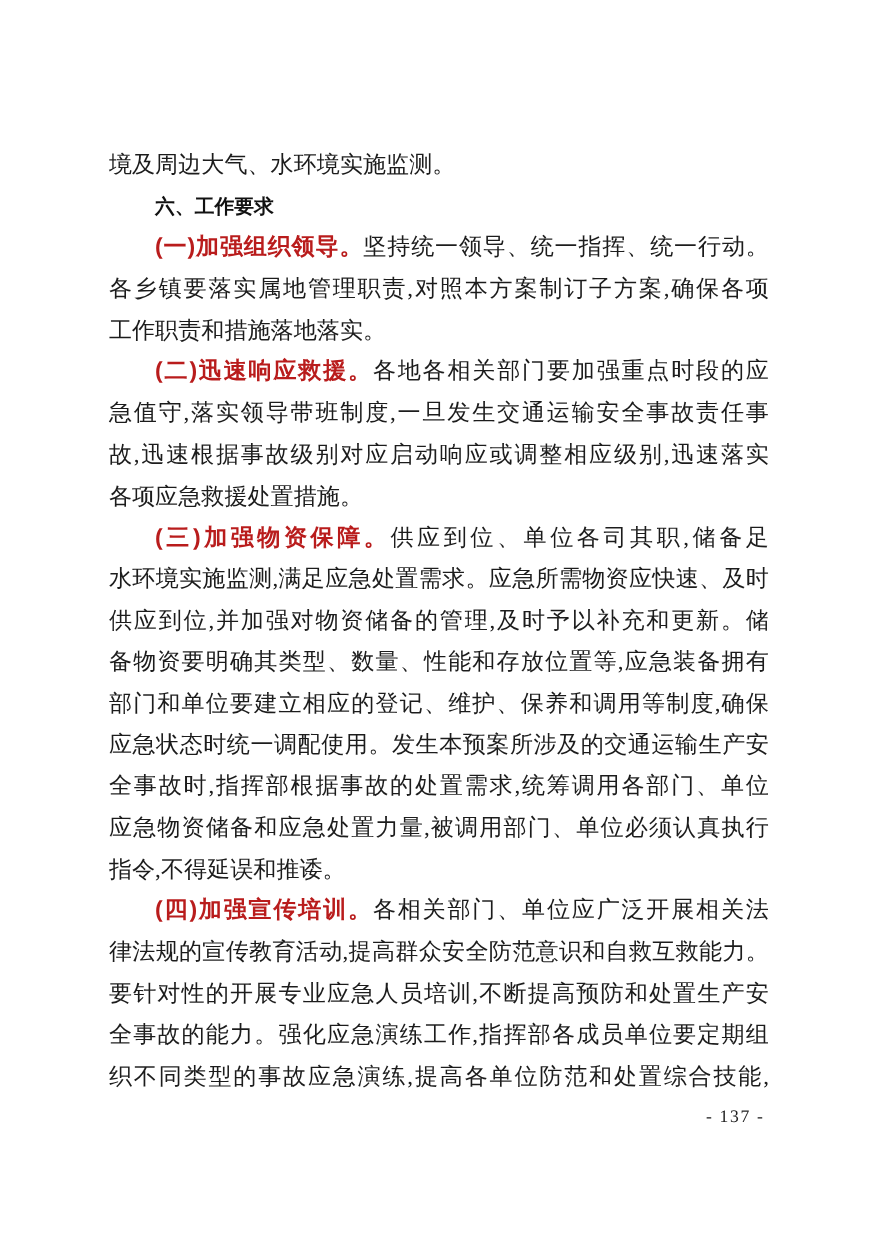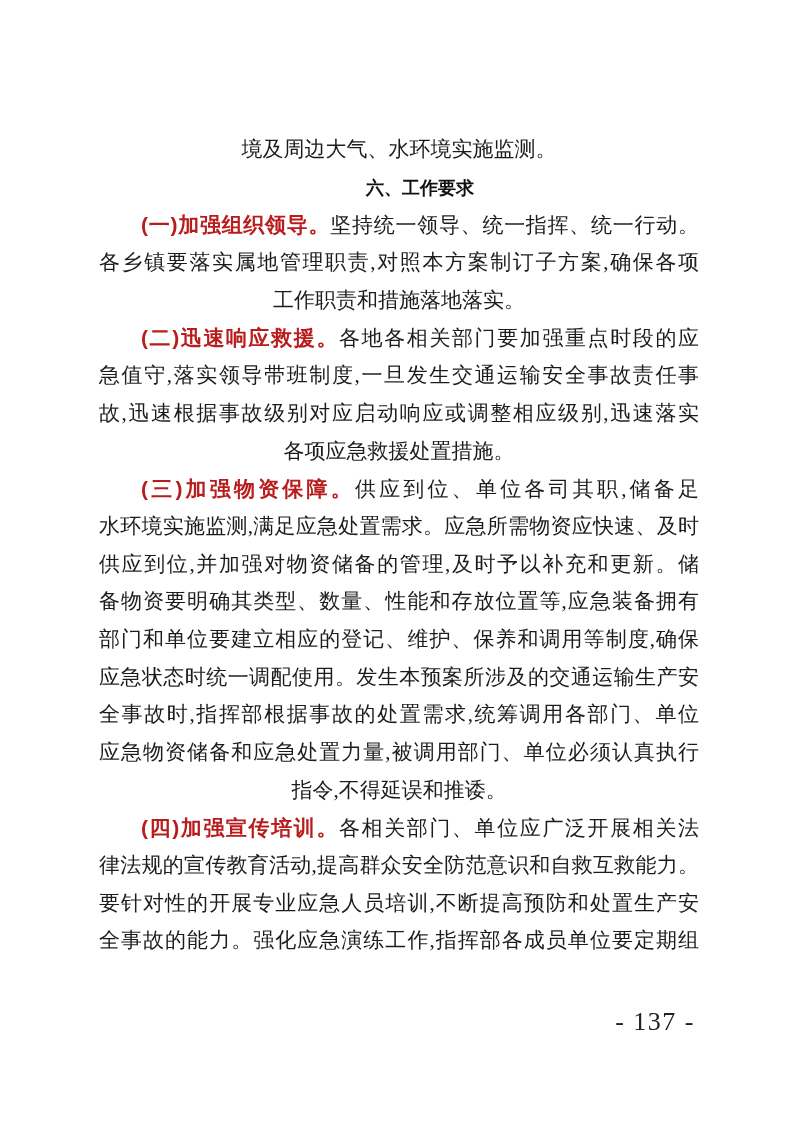--- a/index.html
+++ b/index.html
@@ -20,21 +20,21 @@
   .content {
     position: absolute;
     left: 99px;
     right: 94px;
     top: 131px;
   }
   .line {
     font-size: 21px;
     line-height: 37.7px;
     height: 37.7px;
-    text-align: center;
+    text-align: left;
     overflow: visible;
     white-space: nowrap;
   }
   .line.justify {
     white-space: normal;
     text-align: justify;
     text-align-last: justify;
     text-justify: inter-character;
   }
   .line.indent {
@@ -51,21 +51,21 @@
   .line.heading .seg {
     font-family: "Liberation Sans", "DejaVu Sans", sans-serif;
     font-weight: 700;
     font-size: 18px;
     color: #111111;
   }
   .pagenum {
     position: absolute;
     top: 1007px;
     right: 98px;
-    font-size: 26px;
+    font-size: 16px;
     letter-spacing: 1.5px;
     color: #222222;
     font-family: "Liberation Serif", "DejaVu Serif", serif;
   }
 </style>
 </head>
 <body>
 
 <div class="page">
   <div class="content">
@@ -84,15 +84,16 @@
       <div class="line justify"><span class="seg">备物资要明确其类型、数量、性能和存放位置等,应急装备拥有</span></div>
       <div class="line justify"><span class="seg">部门和单位要建立相应的登记、维护、保养和调用等制度,确保</span></div>
       <div class="line justify"><span class="seg">应急状态时统一调配使用。发生本预案所涉及的交通运输生产安</span></div>
       <div class="line justify"><span class="seg">全事故时,指挥部根据事故的处置需求,统筹调用各部门、单位</span></div>
       <div class="line justify"><span class="seg">应急物资储备和应急处置力量,被调用部门、单位必须认真执行</span></div>
       <div class="line"><span class="seg">指令,不得延误和推诿。</span></div>
       <div class="line justify indent"><span class="seg bold">(四)加强宣传培训。</span><span class="seg">各相关部门、单位应广泛开展相关法</span></div>
       <div class="line justify"><span class="seg">律法规的宣传教育活动,提高群众安全防范意识和自救互救能力。</span></div>
       <div class="line justify"><span class="seg">要针对性的开展专业应急人员培训,不断提高预防和处置生产安</span></div>
       <div class="line justify"><span class="seg">全事故的能力。强化应急演练工作,指挥部各成员单位要定期组</span></div>
+      <div class="line justify"><span class="seg">织不同类型的事故应急演练,提高各单位防范和处置综合技能,</span></div>
     </div>
   <div class="pagenum">- 137 -</div>
 </div>
 
 </body></html>

